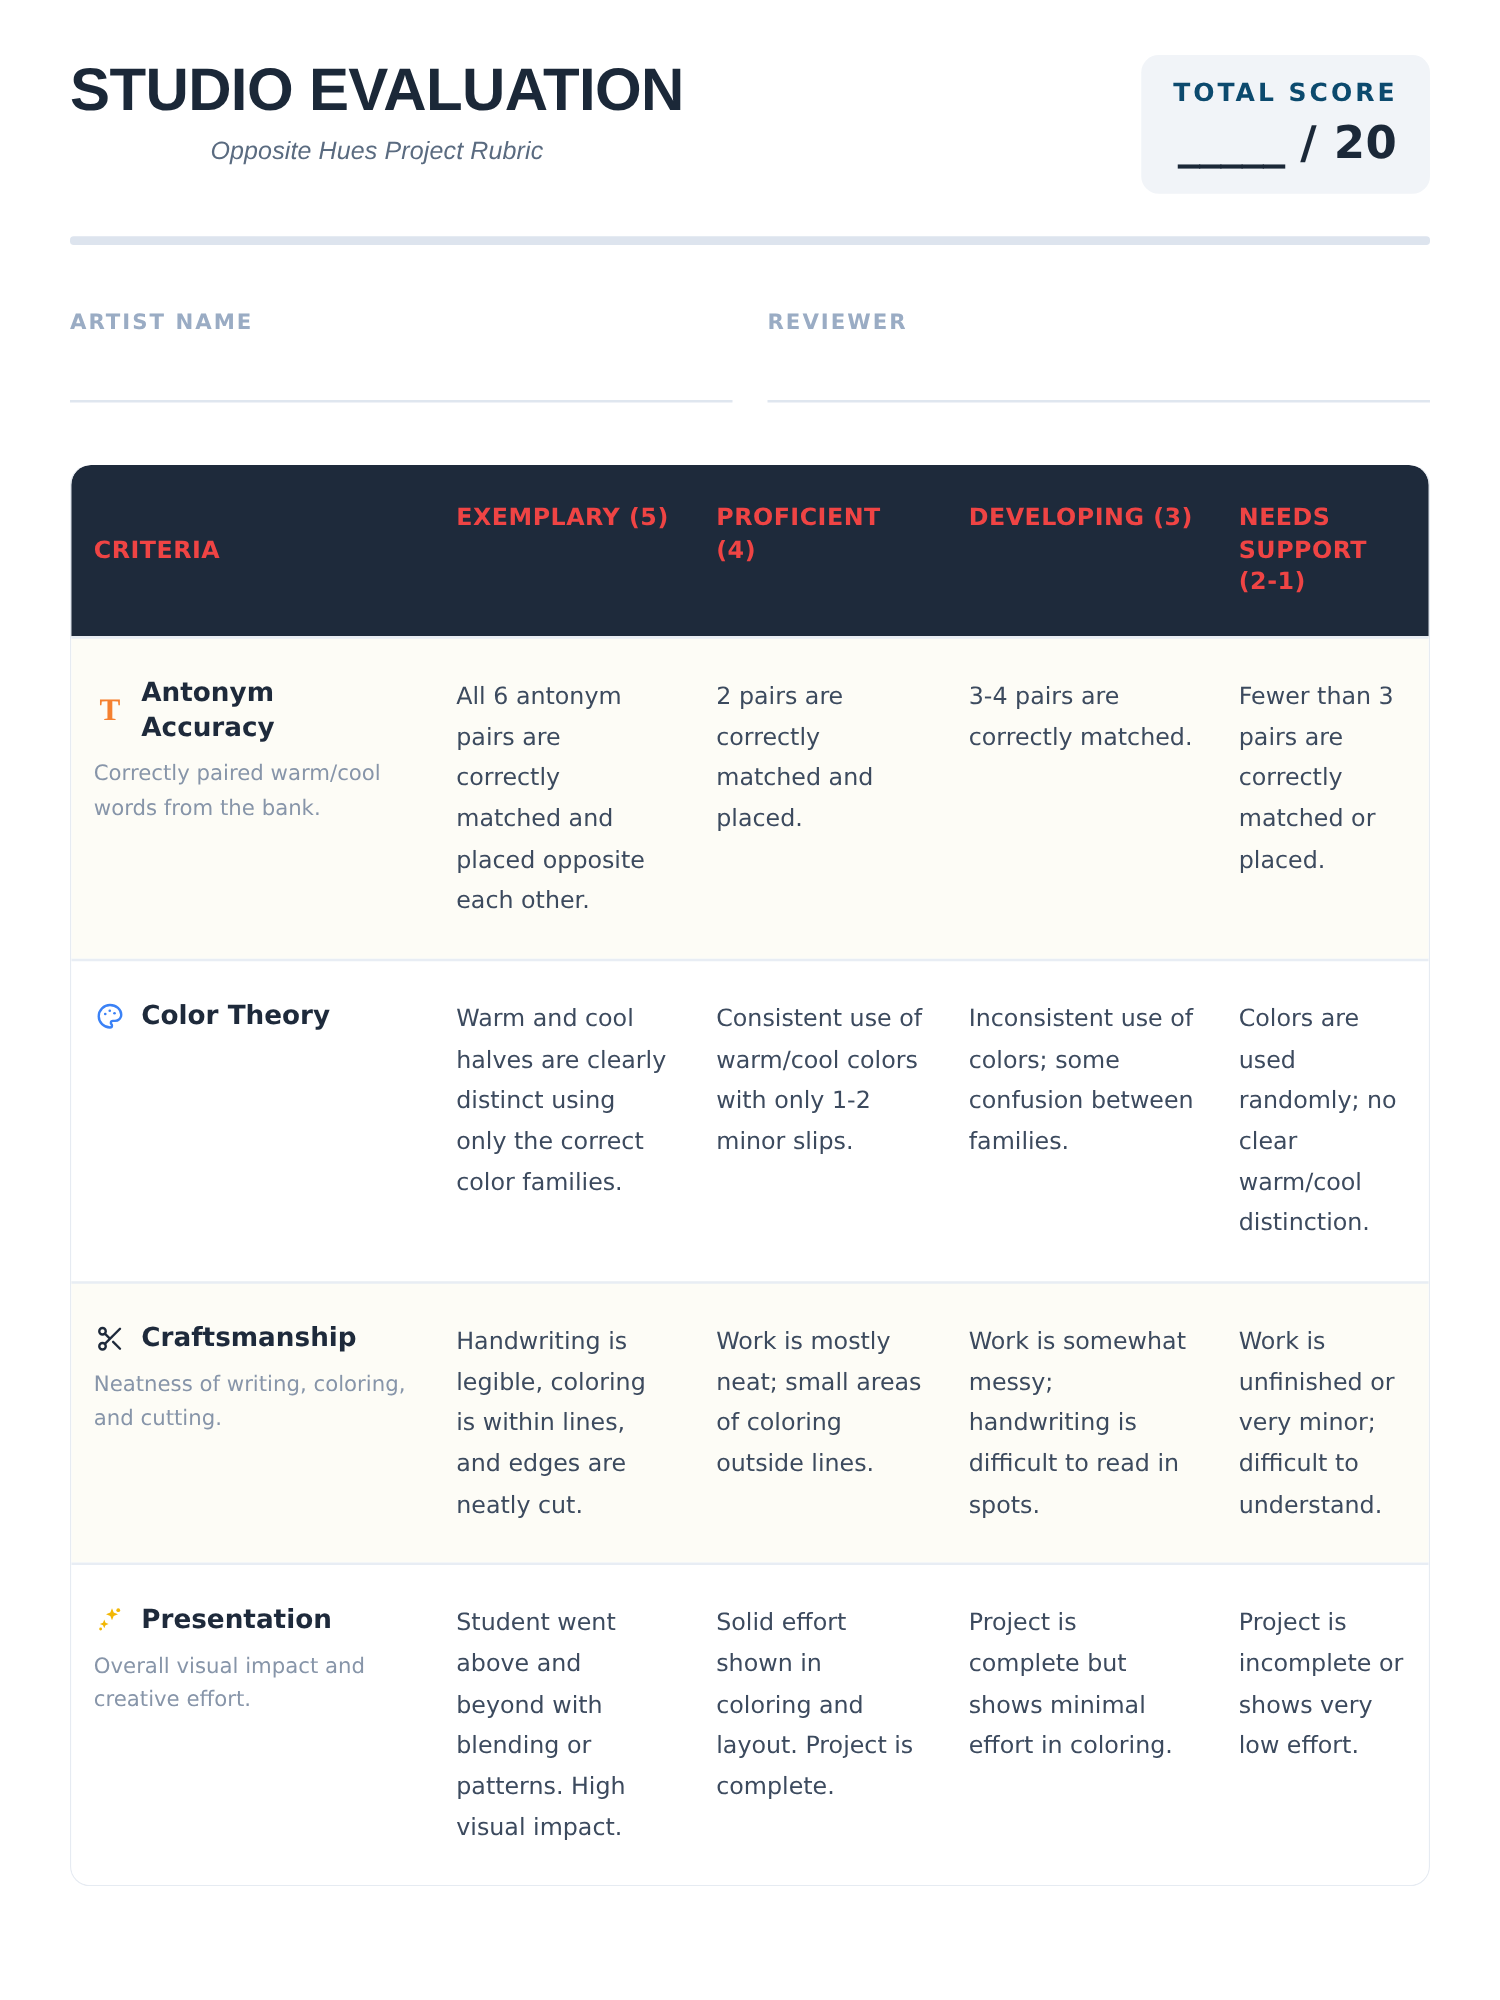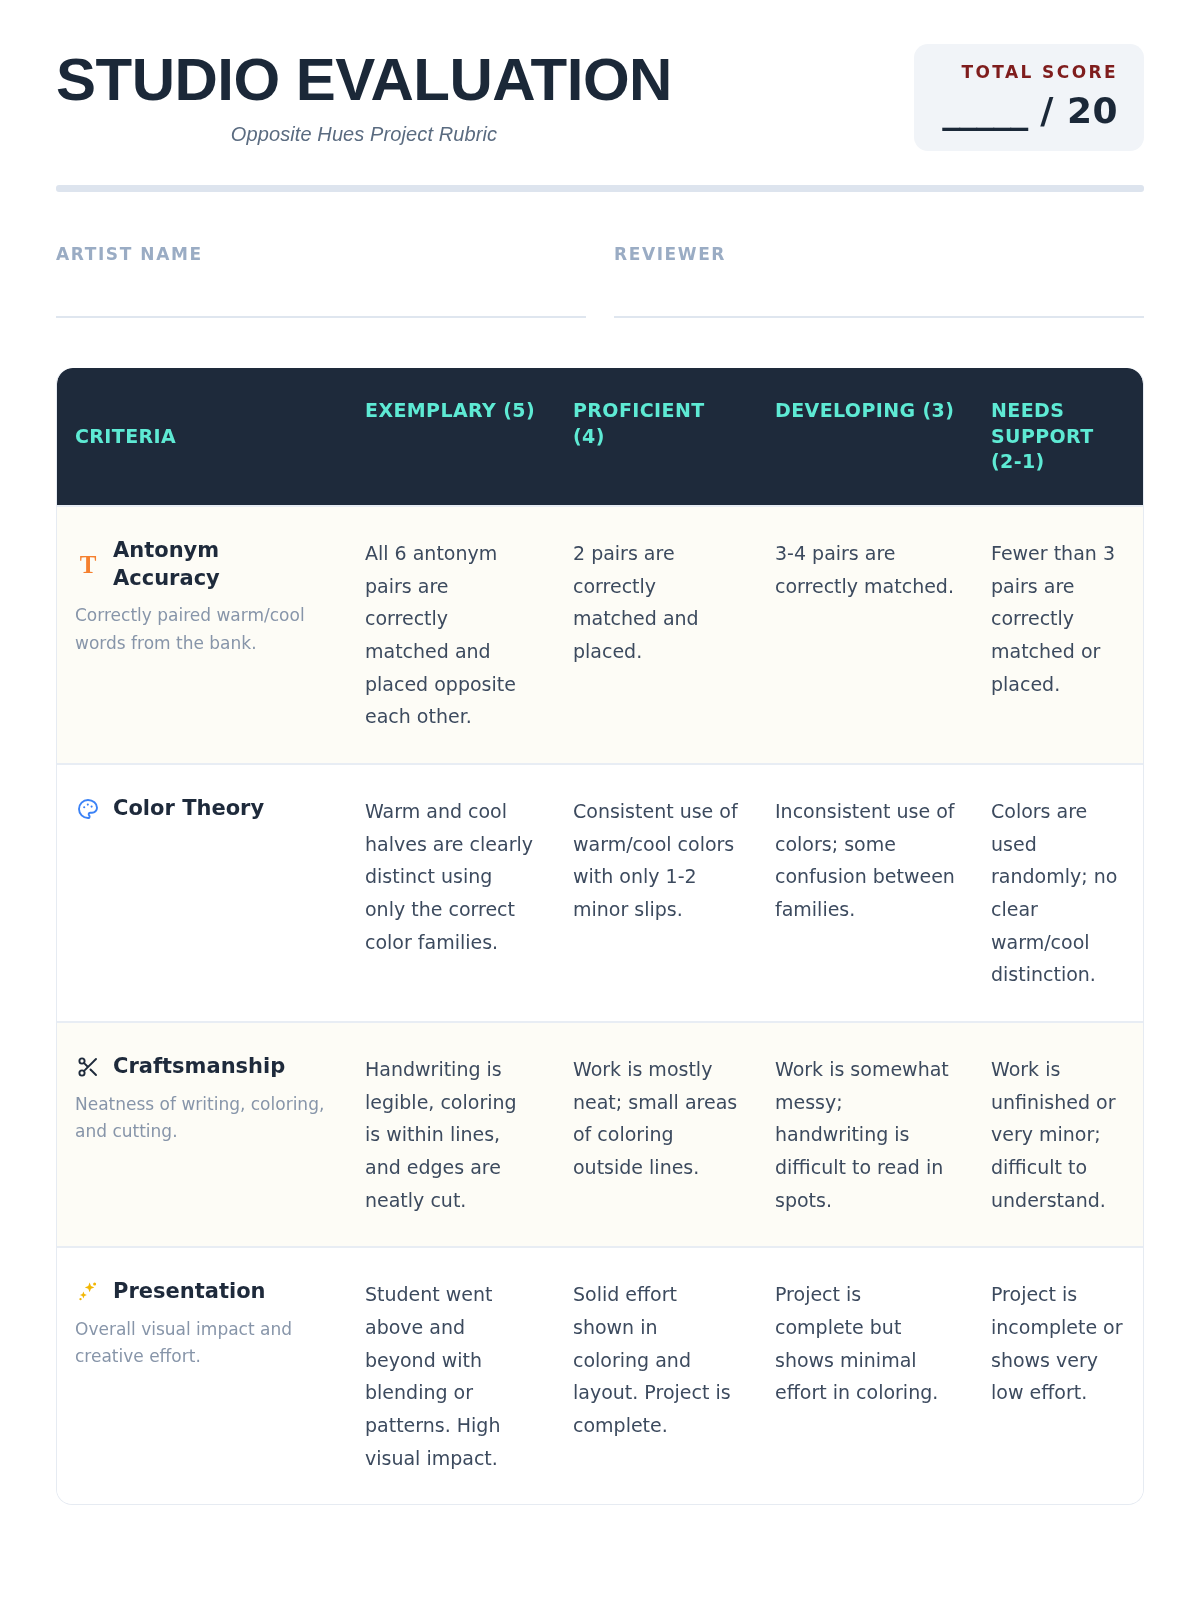--- a/index.html
+++ b/index.html
@@ -24,21 +24,21 @@
     display: flex;
     align-items: flex-start;
     justify-content: space-between;
     padding-top: 44px;
   }
 
   .title-block { padding-top: 4px; }
 
   .main-title {
     font-family: "Liberation Sans", sans-serif;
-    font-size: 60px;
+    font-size: 48px;
     line-height: 1.06;
     font-weight: 700;
     letter-spacing: -0.5px;
     color: #1b2838;
   }
 
   .subtitle {
     margin-top: 11px;
     font-family: "Liberation Sans", sans-serif;
     font-size: 20px;
@@ -51,24 +51,24 @@
 
   .score-box {
     background: #f1f4f8;
     border-radius: 14px;
     padding: 18px 26px 20px 26px;
     min-width: 230px;
     text-align: right;
   }
 
   .score-label {
-    font-size: 17px;
+    font-size: 20px;
     font-weight: 700;
     letter-spacing: 2.4px;
-    color: #7f1d1d;
+    color: #0c4a6e;
   }
 
   .score-value {
     margin-top: 8px;
     font-size: 36px;
     font-weight: 700;
     color: #1b2838;
     letter-spacing: 0.5px;
     white-space: nowrap;
   }
@@ -113,21 +113,21 @@
   }
 
   .rubric-head {
     display: flex;
     background: #1e2a3b;
     border-radius: 16px 16px 0 0;
     padding: 30px 0;
   }
 
   .rubric-head .cell {
-    color: #5eead4;
+    color: #ef4444;
     font-size: 19px;
     font-weight: 700;
     letter-spacing: 0.4px;
     line-height: 1.35;
     padding: 0 18px;
   }
 
   .rubric-row {
     display: flex;
     align-items: flex-start;

